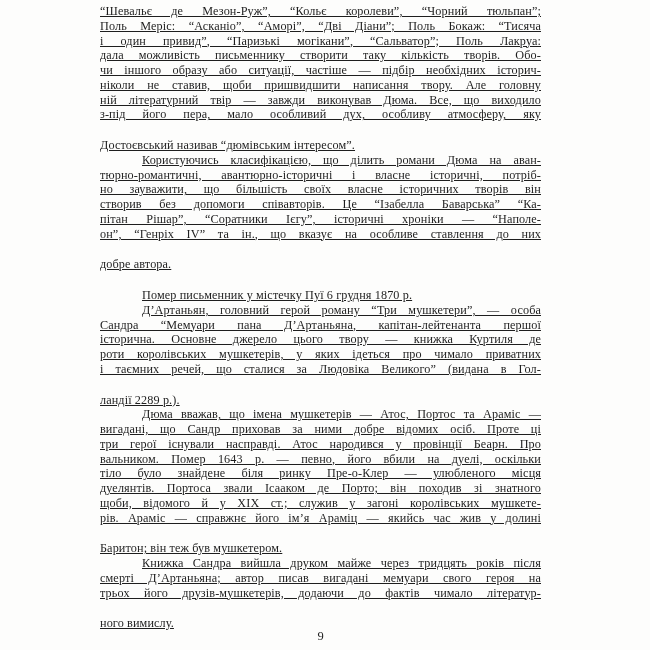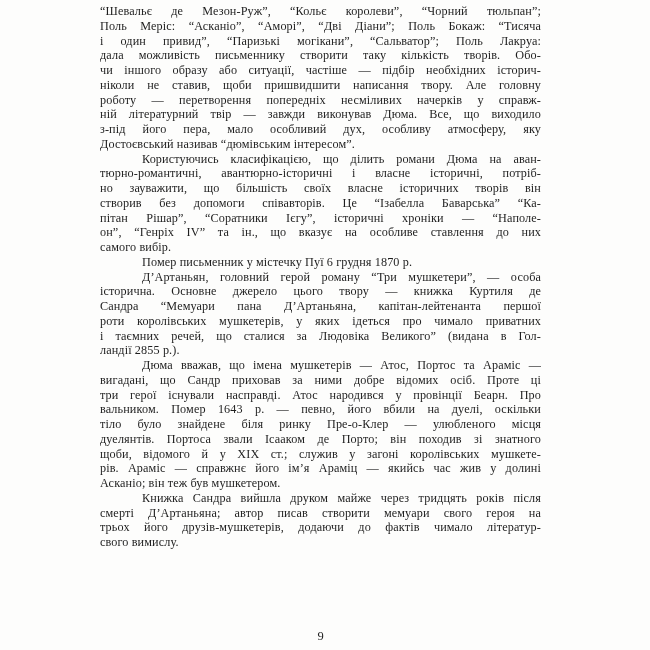--- a/index.html
+++ b/index.html
@@ -21,34 +21,36 @@
   }
   .text-column {
     position: absolute;
     left: 100px;
     top: 4px;
     width: 441px;
     color: #1e1e1e;
     font-size: 12.2px;
     line-height: 14.75px;
     letter-spacing: 0.12px;
+    text-decoration: underline;
   }
   .para {
     margin: 0;
     padding: 0;
   }
   .line {
     text-align: justify;
     text-align-last: justify;
     white-space: normal;
     height: 14.75px;
     overflow: visible;
   }
   .line.last {
     text-align-last: left;
+    margin-top: 16px;
   }
   .line.ind {
     text-indent: 42px;
   }
   .page-number {
     position: absolute;
     left: 100px;
     top: 629px;
     width: 441px;
     text-align: center;
@@ -62,57 +64,56 @@
 
 <div class="page">
   <div class="text-column">
       <div class="para">
         <div class="line">“Шевальє де Мезон-Руж”, “Кольє королеви”, “Чорний тюльпан”;</div>
         <div class="line">Поль Меріс: “Асканіо”, “Аморі”, “Дві Діани”; Поль Бокаж: “Тисяча</div>
         <div class="line">і один привид”, “Паризькі могікани”, “Сальватор”; Поль Лакруа:</div>
         <div class="line">дала можливість письменнику створити таку кількість творів. Обо-</div>
         <div class="line">чи іншого образу або ситуації, частіше — підбір необхідних історич-</div>
         <div class="line">ніколи не ставив, щоби пришвидшити написання твору. Але головну</div>
-        <div class="line">роботу — перетворення попередніх  несміливих начерків у справж-</div>
         <div class="line">ній літературний твір — завжди виконував Дюма. Все, що виходило</div>
         <div class="line">з-під його пера, мало особливий дух, особливу атмосферу, яку</div>
         <div class="line last">Достоєвський називав “дюмівським інтересом”.</div>
       </div>
       <div class="para">
         <div class="line ind">Користуючись класифікацією, що ділить романи Дюма на аван-</div>
         <div class="line">тюрно-романтичні, авантюрно-історичні і власне історичні, потріб-</div>
         <div class="line">но зауважити, що більшість своїх власне історичних творів він</div>
         <div class="line">створив без допомоги співавторів. Це “Ізабелла Баварська” “Ка-</div>
         <div class="line">пітан Рішар”, “Соратники Ієгу”, історичні хроніки — “Наполе-</div>
         <div class="line">он”, “Генріх IV” та ін., що вказує на особливе ставлення до них</div>
-        <div class="line last">самого вибір.</div>
+        <div class="line last">добре автора.</div>
       </div>
       <div class="para">
         <div class="line last ind">Помер письменник у містечку Пуї 6 грудня 1870 р.</div>
       </div>
       <div class="para">
         <div class="line ind">Д’Артаньян, головний герой роману “Три мушкетери”, — особа</div>
+        <div class="line">Сандра “Мемуари пана Д’Артаньяна, капітан-лейтенанта першої</div>
         <div class="line">історична. Основне джерело цього твору — книжка Куртиля де</div>
-        <div class="line">Сандра “Мемуари пана Д’Артаньяна, капітан-лейтенанта першої</div>
         <div class="line">роти королівських мушкетерів, у яких ідеться про чимало приватних</div>
         <div class="line">і таємних речей, що сталися за Людовіка Великого” (видана в Гол-</div>
-        <div class="line last">ландії 2855 р.).</div>
+        <div class="line last">ландії 2289 р.).</div>
       </div>
       <div class="para">
         <div class="line ind">Дюма вважав, що імена мушкетерів — Атос, Портос та Араміс —</div>
         <div class="line">вигадані, що Сандр приховав за ними добре відомих осіб. Проте ці</div>
         <div class="line">три герої існували насправді. Атос народився у провінції Беарн. Про</div>
         <div class="line">вальником. Помер 1643 р. — певно, його вбили на дуелі, оскільки</div>
         <div class="line">тіло було знайдене біля ринку Пре-о-Клер — улюбленого місця</div>
         <div class="line">дуелянтів. Портоса звали Ісааком де Порто; він походив зі знатного</div>
         <div class="line">щоби, відомого й у XIX ст.; служив у загоні королівських мушкете-</div>
         <div class="line">рів. Араміс — справжнє його ім’я Араміц — якийсь час жив у долині</div>
-        <div class="line last">Асканіо; він теж був мушкетером.</div>
+        <div class="line last">Баритон; він теж був мушкетером.</div>
       </div>
       <div class="para">
         <div class="line ind">Книжка Сандра вийшла друком майже через тридцять років після</div>
-        <div class="line">смерті Д’Артаньяна; автор писав створити мемуари свого героя на</div>
+        <div class="line">смерті Д’Артаньяна; автор писав вигадані мемуари свого героя на</div>
         <div class="line">трьох його друзів-мушкетерів, додаючи до фактів чимало літератур-</div>
-        <div class="line last">свого вимислу.</div>
+        <div class="line last">ного вимислу.</div>
       </div>
     </div>
   <div class="page-number">9</div>
 </div>
 
 </body></html>

